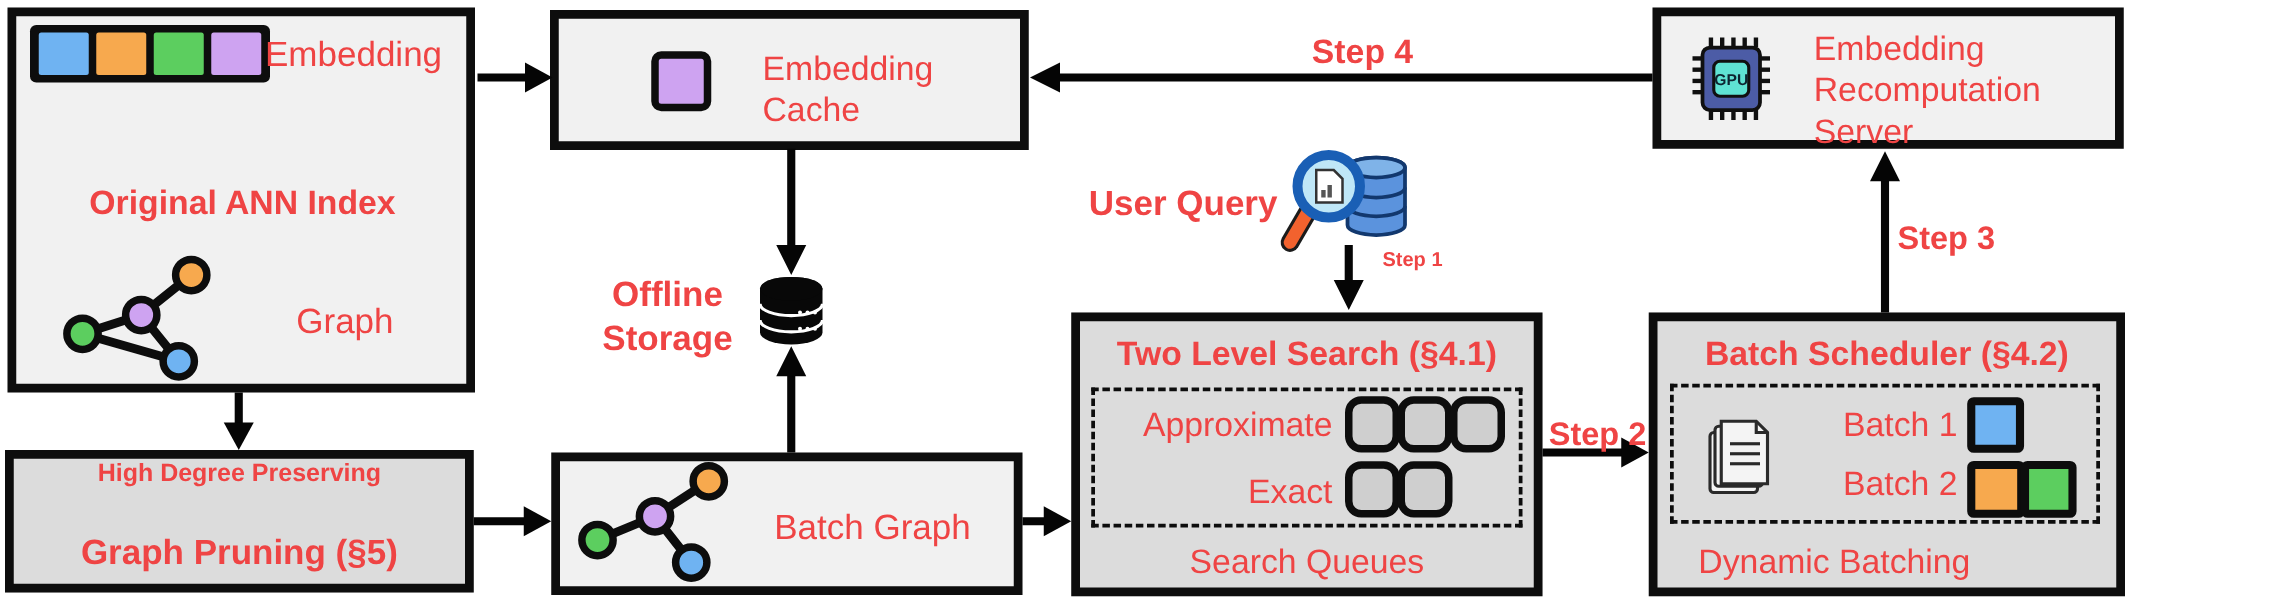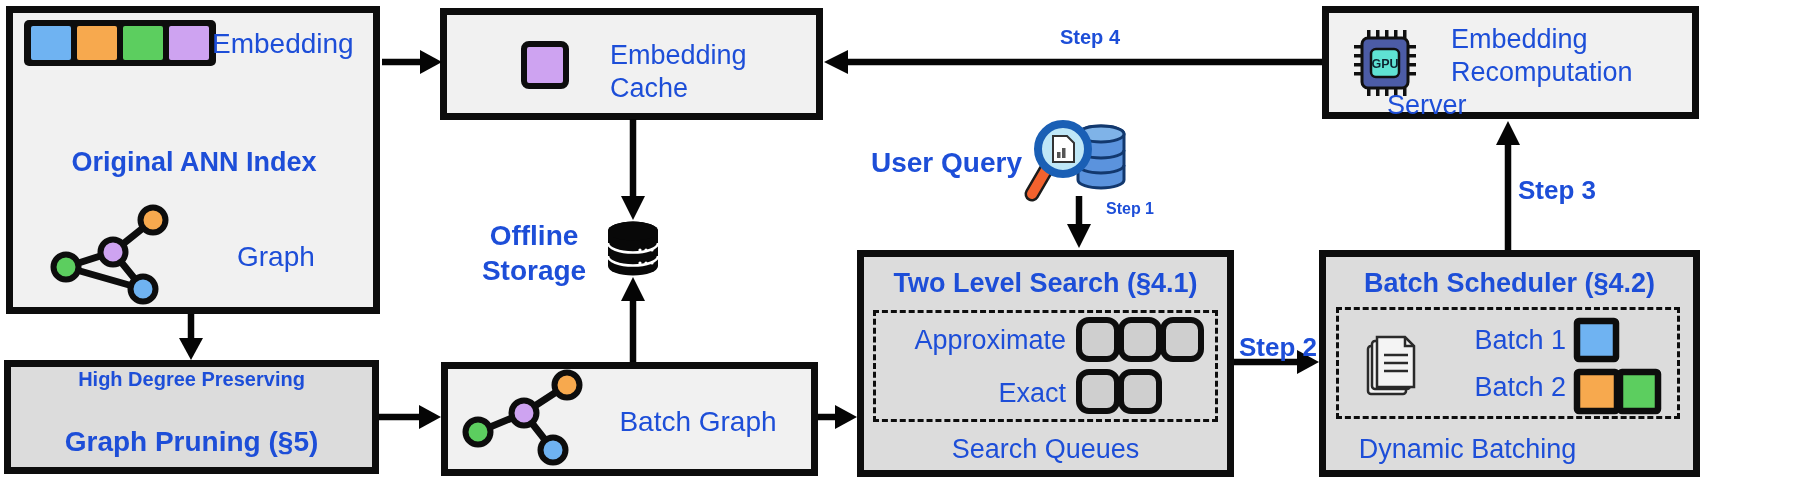--- a/index.html
+++ b/index.html
@@ -1,21 +1,21 @@
 <!DOCTYPE html>
 <html style="--blue: #6FB3F2; --orange: #F7A94E; --green: #5CCE5F; --purple: #CEA3F1; --box_light: #F1F1F1; --box_shaded: #DCDCDC; --queue_slot: #CFCFCF; --chip_body: #4C5CA6; --chip_core: #5FE2D3; --db_blue: #5B93DD; --db_top: #7FB3E8; --db_outline: #12386E; --lens_fill: #BFE7F7; --magnifier_rim: #1A5FB5; --handle_orange: #F2622E; --ink: #0D0D0D;"><head>
 <meta charset="utf-8">
 <style>
   html,body{margin:0;padding:0;background:#ffffff;}
   #canvas{position:relative;width:1817px;height:481px;background:#ffffff;overflow:hidden;
           font-family:"Liberation Sans",sans-serif;color:#0b0b0b;}
   .box{position:absolute;background:var(--box_light,#F1F1F1);border:7px solid var(--ink,#0d0d0d);box-sizing:border-box;z-index:1;}
   .box.shaded{background:var(--box_shaded,#DCDCDC);}
   .dashedbox{position:absolute;border:3px dashed var(--ink,#111);box-sizing:border-box;z-index:2;}
-  .lbl{position:absolute;font-size:27px;line-height:1.2;white-space:nowrap;z-index:6;color:#1d4ed8;}
+  .lbl{position:absolute;font-size:27px;line-height:1.2;white-space:nowrap;z-index:6;color:#ef4444;}
   .b{font-weight:700;}
   .ctr{text-align:center;}
   .rgt{text-align:right;}
   #overlay{position:absolute;left:0;top:0;z-index:5;pointer-events:none;}
   .edge{stroke:var(--ink,#0d0d0d);stroke-width:7;stroke-linecap:round;}
   .arrowline{stroke:#050505;stroke-width:6.5;}
   .arrowhead{fill:#050505;}
   .node{stroke:var(--ink,#0d0d0d);stroke-width:6;}
   .slot{fill:var(--queue_slot,#CFCFCF);stroke:var(--ink,#0d0d0d);stroke-width:6;}
 </style>
@@ -197,34 +197,34 @@
   <div class="lbl" style="left:610px;top:72px;">Cache</div>
 
   <div class="lbl b ctr" style="left:470px;top:219px;width:128px;font-size:28px;">Offline</div>
   <div class="lbl b ctr" style="left:470px;top:254px;width:128px;font-size:28px;">Storage</div>
 
   <div class="lbl b" style="left:871px;top:146px;font-size:28px;">User Query</div>
 
   <div class="lbl b" style="left:1106px;top:199px;font-size:16px;">Step 1</div>
   <div class="lbl b rgt" style="left:1227px;top:332px;width:90px;font-size:26px;">Step 2</div>
   <div class="lbl b" style="left:1518px;top:175px;font-size:26px;">Step 3</div>
-  <div class="lbl b ctr" style="left:1038px;top:25px;width:104px;font-size:20px;">Step 4</div>
+  <div class="lbl b ctr" style="left:1038px;top:25px;width:104px;font-size:27px;">Step 4</div>
 
   <div class="lbl b ctr" style="left:860px;top:267px;width:371px;">Two Level Search (§4.1)</div>
   <div class="lbl rgt" style="left:860px;top:377px;width:206px;">Exact</div>
   <div class="lbl rgt" style="left:860px;top:324px;width:206px;">Approximate</div>
   <div class="lbl ctr" style="left:860px;top:433px;width:371px;">Search Queues</div>
 
   <div class="lbl b ctr" style="left:1322px;top:267px;width:375px;">Batch Scheduler (§4.2)</div>
   <div class="lbl rgt" style="left:1410px;top:324px;width:156px;">Batch 1</div>
   <div class="lbl rgt" style="left:1410px;top:371px;width:156px;">Batch 2</div>
   <div class="lbl ctr" style="left:1280px;top:433px;width:375px;">Dynamic Batching</div>
 
   <div class="lbl" style="left:1451px;top:23px;">Embedding</div>
   <div class="lbl" style="left:1451px;top:56px;">Recomputation</div>
-  <div class="lbl" style="left:1387px;top:89px;">Server</div>
+  <div class="lbl" style="left:1451px;top:89px;">Server</div>
 
   <div class="lbl b ctr" style="left:8px;top:367px;width:367px;font-size:20px;">High Degree Preserving</div>
   <div class="lbl b ctr" style="left:8px;top:425px;width:367px;font-size:28px;">Graph Pruning (§5)</div>
 
   <div class="lbl ctr" style="left:598px;top:405px;width:200px;font-size:28px;">Batch Graph</div>
 
 </div>
 
 </body></html>

